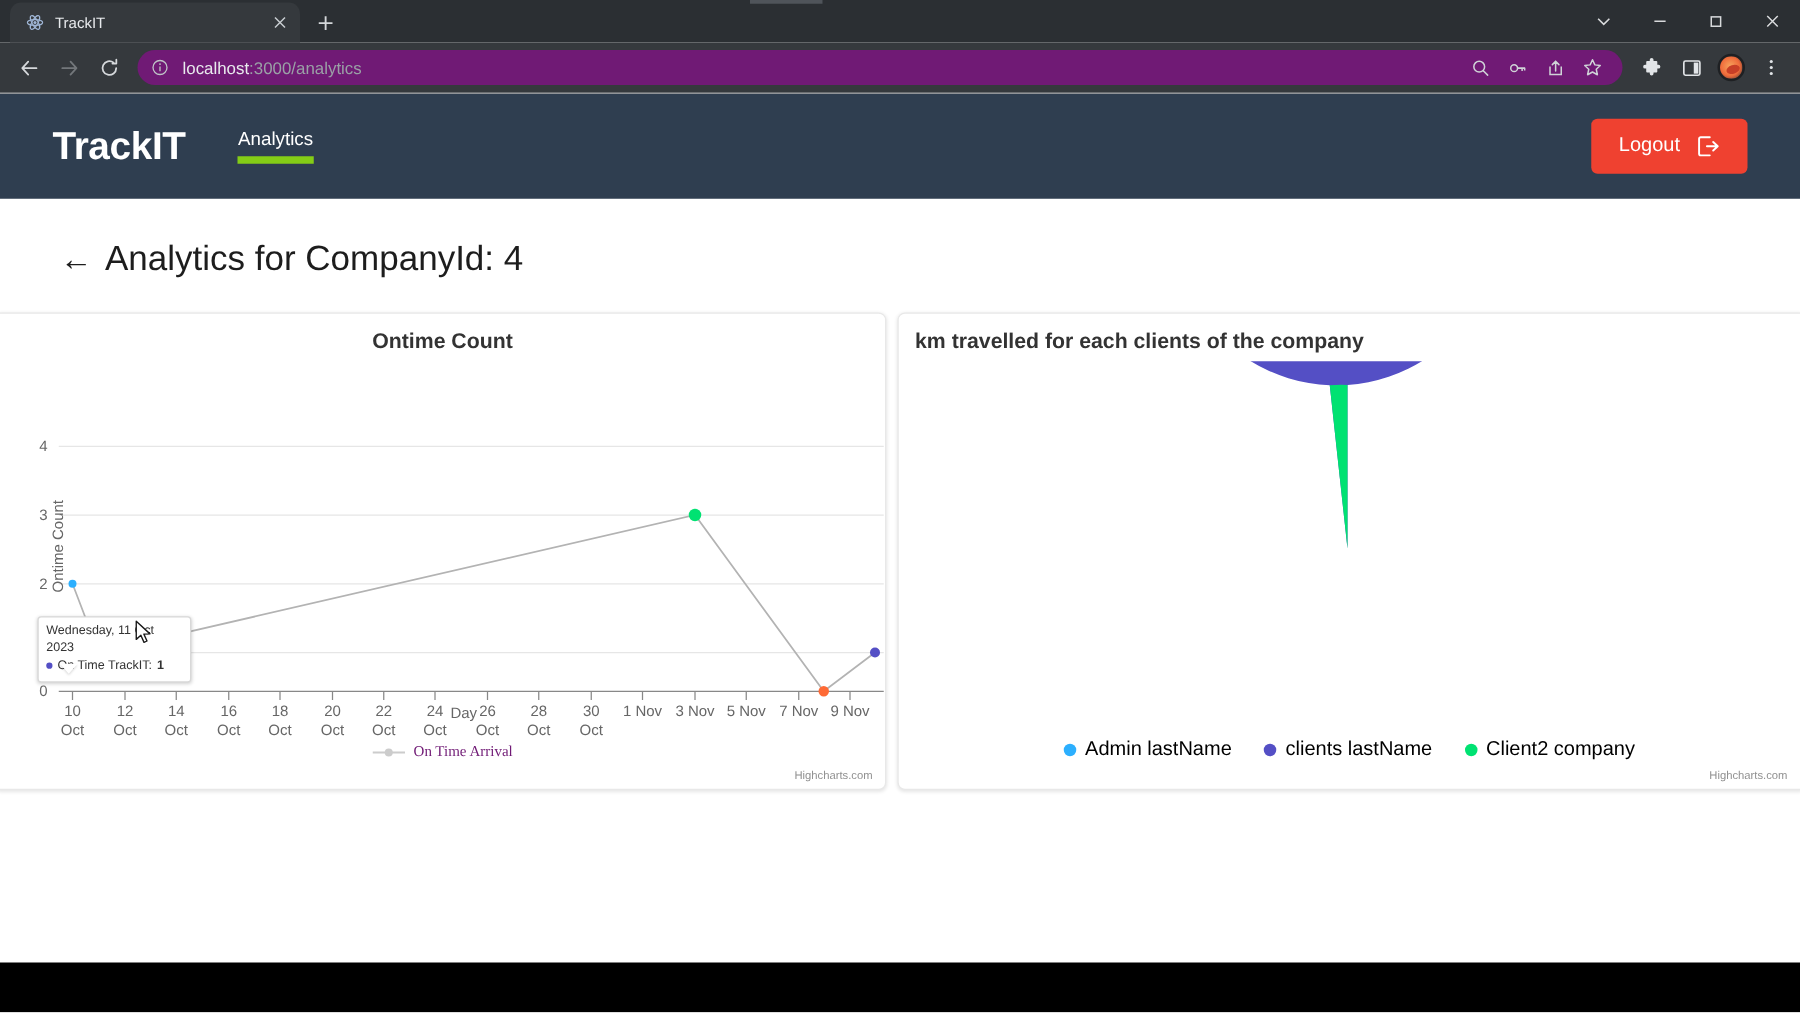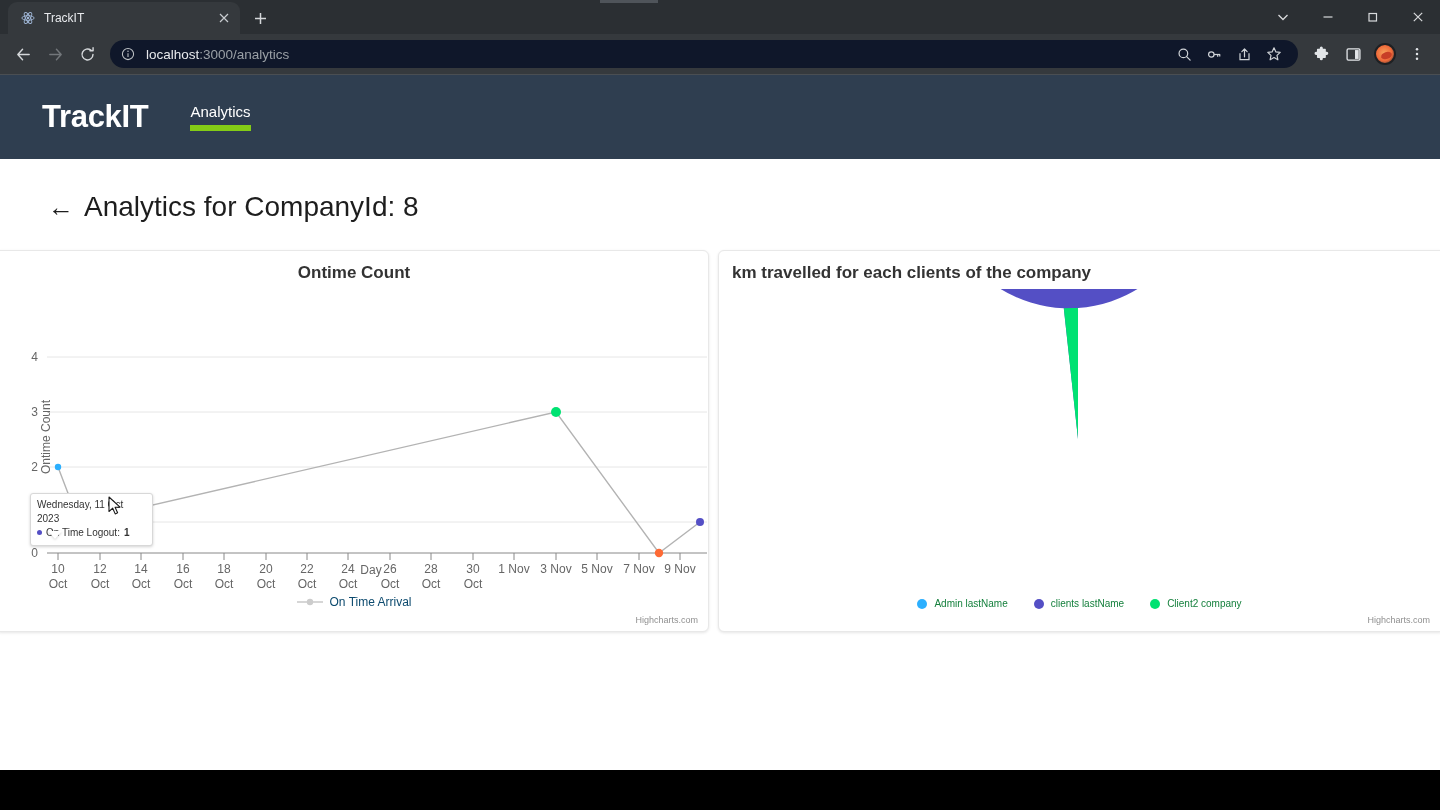--- a/index.html
+++ b/index.html
@@ -47,21 +47,21 @@
   .toolbar {
     height:40px; background:#35393d; display:flex; align-items:center;
     padding: 0 8px; gap:2px; position:relative;
   }
   .navbtn {
     width:30px; height:30px; border-radius:50%; display:flex; align-items:center;
     justify-content:center; color:#d5d8db; flex:0 0 30px;
   }
   .navbtn.disabled { color:#73777b; }
   .omnibox {
-    flex:1 1 auto; height:28px; background:#0f172a; border-radius:14px;
+    flex:1 1 auto; height:28px; background:#701a75; border-radius:14px;
     display:flex; align-items:center; padding:0 10px; gap:10px; margin-left:6px; margin-right:6px;
     min-width:0;
   }
   .omnibox-icon { width:16px; height:16px; flex:0 0 16px; display:flex; align-items:center; justify-content:center; color:#bfc3c7; }
   .url { font-size:13.5px; color:#9aa0a6; white-space:nowrap; overflow:hidden; text-overflow:ellipsis; }
   .url b { color:#e8eaed; font-weight:400; }
   .omnibox-actions { display:flex; align-items:center; gap:2px; margin-left:auto; }
   .omniaction { width:28px; height:28px; display:flex; align-items:center; justify-content:center; color:#cfd3d7; }
   .tb-right { display:flex; align-items:center; gap:2px; }
   .tbbtn { width:30px; height:30px; display:flex; align-items:center; justify-content:center; color:#e2e5e8; }
@@ -131,28 +131,28 @@
     position:absolute; left:9px; top:156px; transform: translateY(-50%) rotate(-90deg);
     transform-origin: center; font-size:12px; color:#666; white-space:nowrap;
   }
   .xlabel {
     position:absolute; left:0; right:0; top:282px; text-align:center;
     font-size:12px; color:#666;padding-left:28px;
   }
   .legend-line {
     position:absolute; left:0; right:0; bottom:22px; display:flex;
     align-items:center; justify-content:center; gap:7px;
-    font-size:12px; color:#0c4a6e;
+    font-size:12px; color:#701a75;font-family:Liberation Serif, serif;
   }
   .legend-line .marker { display:flex; align-items:center; gap:0; }
 
   .legend-pie {
     position:absolute; left:0; right:0; bottom:22px; display:flex;
     align-items:center; justify-content:center; gap:26px;
-    font-size:10px; color:#15803d;
+    font-size:16px; color:#000000;
   }
   .legend-pie .item { display:flex; align-items:center; gap:7px; }
   .legend-dot { width:10px; height:10px; border-radius:50%; display:block; }
 
   .tooltip-box {
     position:absolute; left:30px; top:418px; width:123px;
     background:#ffffff; border:1px solid #d8d8d8; border-radius:3px;
     box-shadow: 0 1px 3px rgba(0,0,0,0.18);
     padding:4px 6px 5px 6px; font-size:10px; color:#333333; line-height:1.35;
     z-index: 20;
@@ -305,25 +305,34 @@
       </div>
     </div>
   </div>
   <div class="chrome-sep"></div>
 
   <div class="viewport">
 
     <div class="appbar">
       <span class="brand">TrackIT</span>
       <span class="navlink">Analytics</span>
+      <button class="logout">
+        <span>Logout</span>
+        <span>
+          <svg width="20" height="20" viewBox="0 0 22 22">
+            <path d="M13 3 H5 a1.4 1.4 0 0 0 -1.4 1.4 v13.2 A1.4 1.4 0 0 0 5 19 h8" stroke="#fff" stroke-width="1.7" fill="none" stroke-linecap="round" stroke-linejoin="round"></path>
+            <path d="M10.5 11 H19.5 M16 7.2 L20 11 L16 14.8" stroke="#fff" stroke-width="1.7" fill="none" stroke-linecap="round" stroke-linejoin="round"></path>
+          </svg>
+        </span>
+      </button>
     </div>
 
     <div class="pagetitle">
       <span class="back-arrow">←</span>
-      <span>Analytics for CompanyId: 8</span>
+      <span>Analytics for CompanyId: 4</span>
     </div>
 
     <div class="charts-row">
 
       <div class="card left">
         <div class="chart-title-center">Ontime Count</div>
 
         <div class="line-plot">
           <span class="ylabel">Ontime Count</span>
           <span class="xlabel">Day</span>
@@ -448,21 +457,21 @@
 
         <div class="credits">Highcharts.com</div>
       </div>
 
     </div>
 
     <div class="tooltip-box">
       <div>Wednesday, 11 Oct 2023</div>
       <div class="row2">
         <span class="tt-dot"></span>
-        <span>On Time Logout:</span>
+        <span>On Time TrackIT:</span>
         <b>1</b>
       </div>
     </div>
     <div class="tooltip-tail"></div>
 
     <div class="cursor">
       <svg width="14" height="20" viewBox="0 0 14 20">
         <path d="M1 1 L1 15.5 L4.7 12.2 L7.2 17.9 L9.6 16.8 L7.1 11.3 L12 11.1 Z" fill="#ffffff" stroke="#1a1a1a" stroke-width="1.1" stroke-linejoin="round"></path>
       </svg>
     </div>

